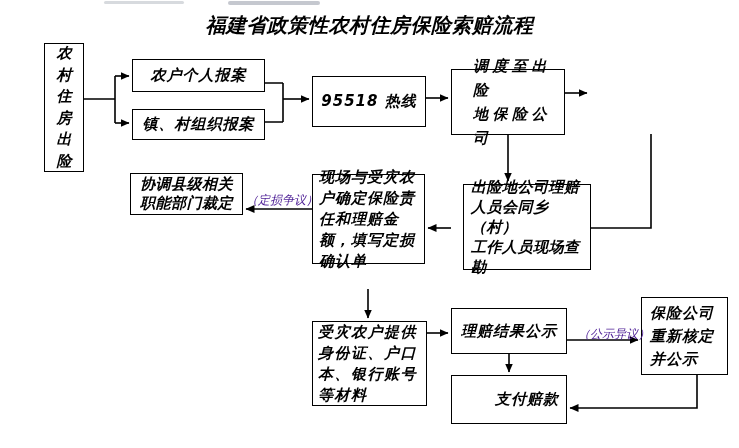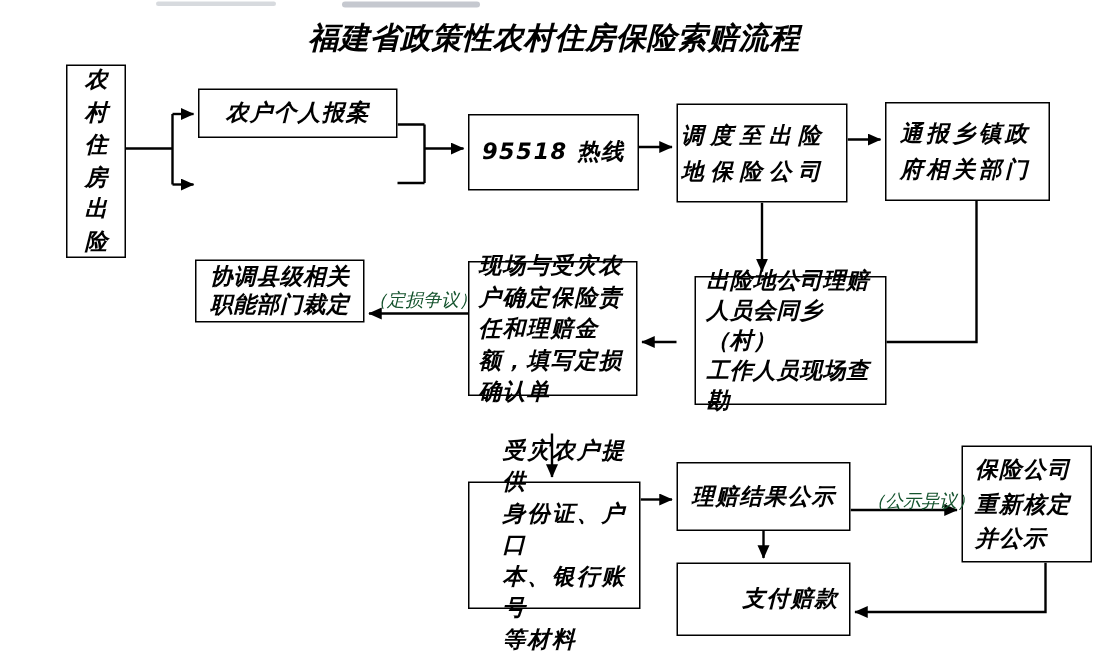--- a/index.html
+++ b/index.html
@@ -20,31 +20,31 @@
     display:flex;align-items:center;justify-content:center;
     font-weight:bold;font-size:15px;line-height:21px;
     white-space:pre-line;background:#fff;
   }
   .left-align{justify-content:flex-start;text-align:left;}
   
   .n-start{left:44px;top:43px;width:40px;height:129px;line-height:21.5px;text-align:center;}
   .n-farmer{left:132px;top:59px;width:133px;height:33px;letter-spacing:1px;}
   .n-org{left:132px;top:109px;width:133px;height:31px;letter-spacing:1px;}
   .n-hotline{left:312px;top:76px;width:114px;height:51px;letter-spacing:1px;}
-  .n-dispatch{left:451px;top:69px;width:114px;height:66px;line-height:24px;letter-spacing:4.5px;padding-left:2px;}
+  .n-dispatch{left:451px;top:69px;width:114px;height:66px;line-height:24px;letter-spacing:4.5px;padding-left:21px;}
   .n-notify{left:590px;top:68px;width:110px;height:66px;line-height:24px;letter-spacing:2.5px;padding-left:9px;}
   .n-survey{left:451px;top:184px;width:128px;height:86px;line-height:20px;letter-spacing:0.5px;padding-left:7px;margin-left:12px;}
   .n-confirm{left:312px;top:174px;width:113px;height:90px;line-height:21px;letter-spacing:1px;padding-left:6px;}
   .n-coordinate{left:130px;top:173px;width:113px;height:42px;line-height:19px;letter-spacing:0.5px;}
-  .n-materials{left:312px;top:321px;width:115px;height:85px;line-height:21px;letter-spacing:1.5px;padding-left:22px;}
+  .n-materials{left:312px;top:321px;width:115px;height:85px;line-height:21px;letter-spacing:1.5px;padding-left:5px;}
   .n-publicity{left:451px;top:308px;width:116px;height:46px;letter-spacing:1px;text-align:center;}
   .n-reverify{left:641px;top:297px;width:87px;height:78px;line-height:23px;letter-spacing:1px;padding-left:8px;}
   .n-payment{left:451px;top:375px;width:116px;height:49px;letter-spacing:1px;padding-left:36px;}
   .edge-label{
-    position:absolute;font-size:12px;font-weight:normal;color:#14532d;
+    position:absolute;font-size:12px;font-weight:normal;color:#4c1d95;
     text-align:center;white-space:nowrap;
   }
   .l-dispute{left:246px;top:192px;width:60px;}
   .l-objection{left:578px;top:326px;width:62px;}
 </style>
 </head>
 <body>
 
 <div class="stage">
 
@@ -79,25 +79,24 @@
     </g>
   </svg>
 
   <div class="node n-start">农
 村
 住
 房
 出
 险</div>
   <div class="node n-farmer">农户个人报案</div>
+  <div class="node n-org">镇、村组织报案</div>
   <div class="node n-hotline">95518 热线</div>
   <div class="node n-dispatch left-align">调度至出险
 地保险公司</div>
-  <div class="node n-notify left-align">通报乡镇政
-府相关部门</div>
   <div class="node n-survey left-align">出险地公司理赔
 人员会同乡（村）
 工作人员现场查
 勘</div>
   <div class="node n-confirm left-align">现场与受灾农
 户确定保险责
 任和理赔金
 额，填写定损
 确认单</div>
   <div class="node n-coordinate">协调县级相关

